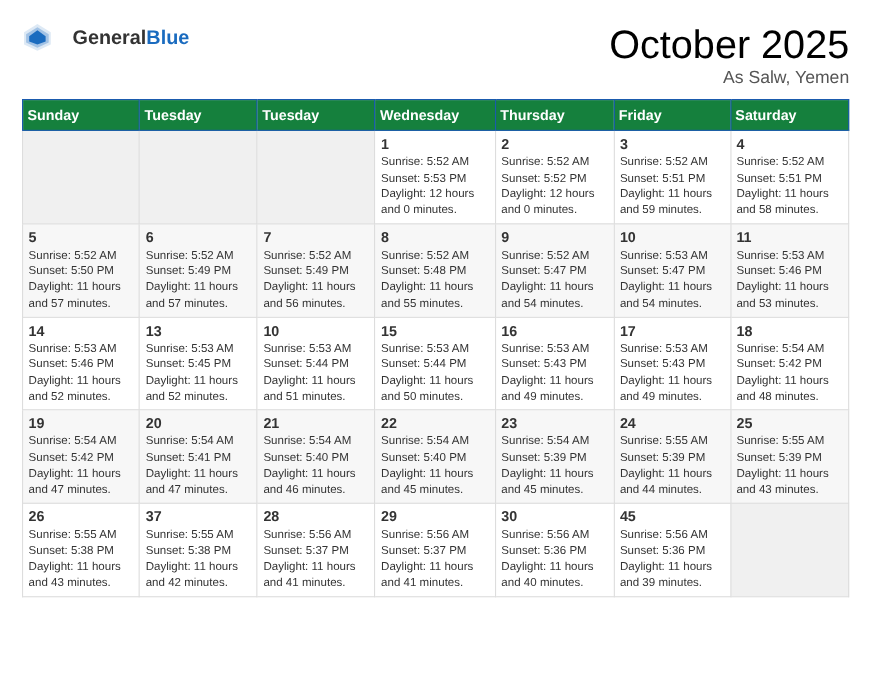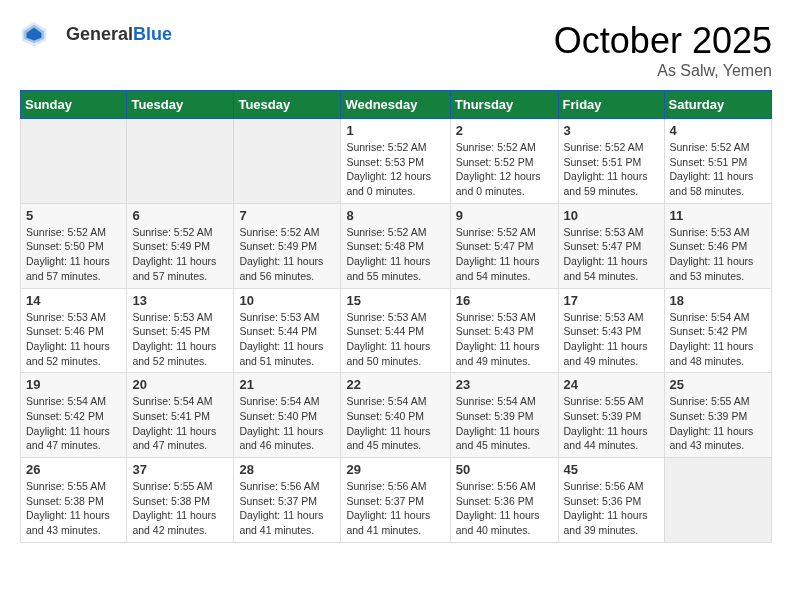--- a/index.html
+++ b/index.html
@@ -334,21 +334,21 @@
 and 41 minutes.</div>
         </td>
         <td>
           <span class="day-number">29</span>
           <div class="day-info" style="white-space: pre-line;">Sunrise: 5:56 AM
 Sunset: 5:37 PM
 Daylight: 11 hours
 and 41 minutes.</div>
         </td>
         <td>
-          <span class="day-number">50</span>
+          <span class="day-number">30</span>
           <div class="day-info" style="white-space: pre-line;">Sunrise: 5:56 AM
 Sunset: 5:36 PM
 Daylight: 11 hours
 and 40 minutes.</div>
         </td>
         <td>
           <span class="day-number">45</span>
           <div class="day-info" style="white-space: pre-line;">Sunrise: 5:56 AM
 Sunset: 5:36 PM
 Daylight: 11 hours

